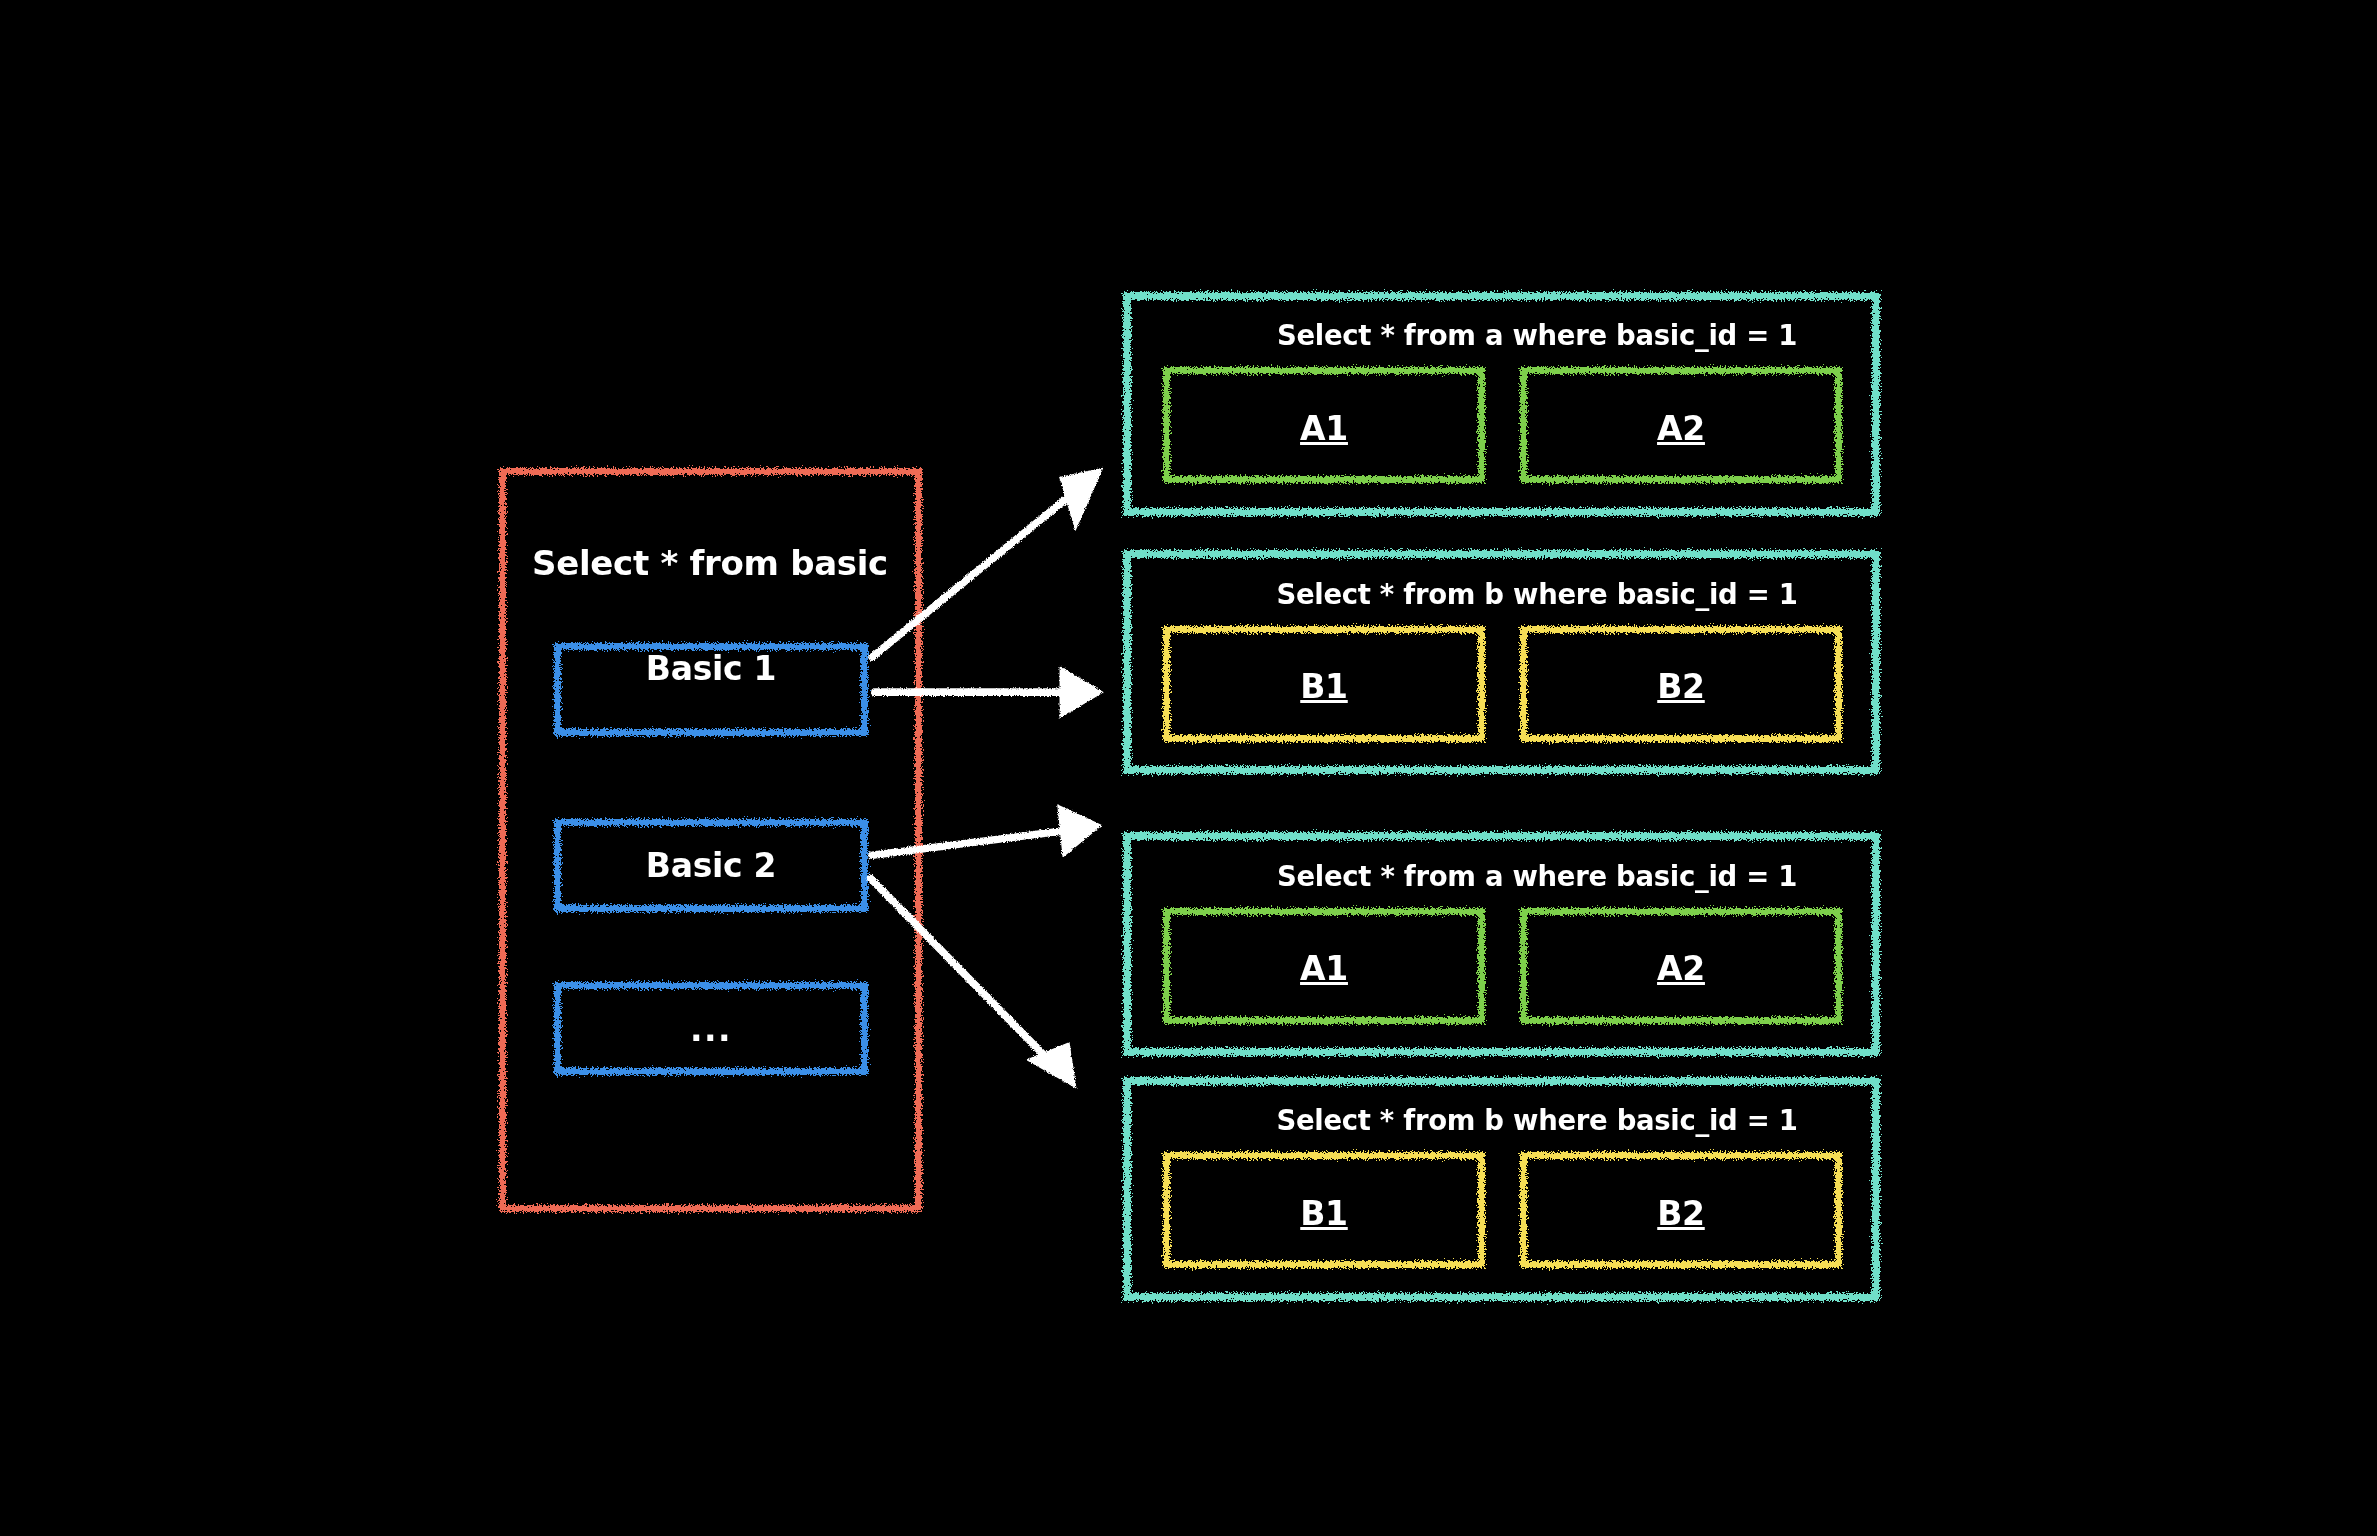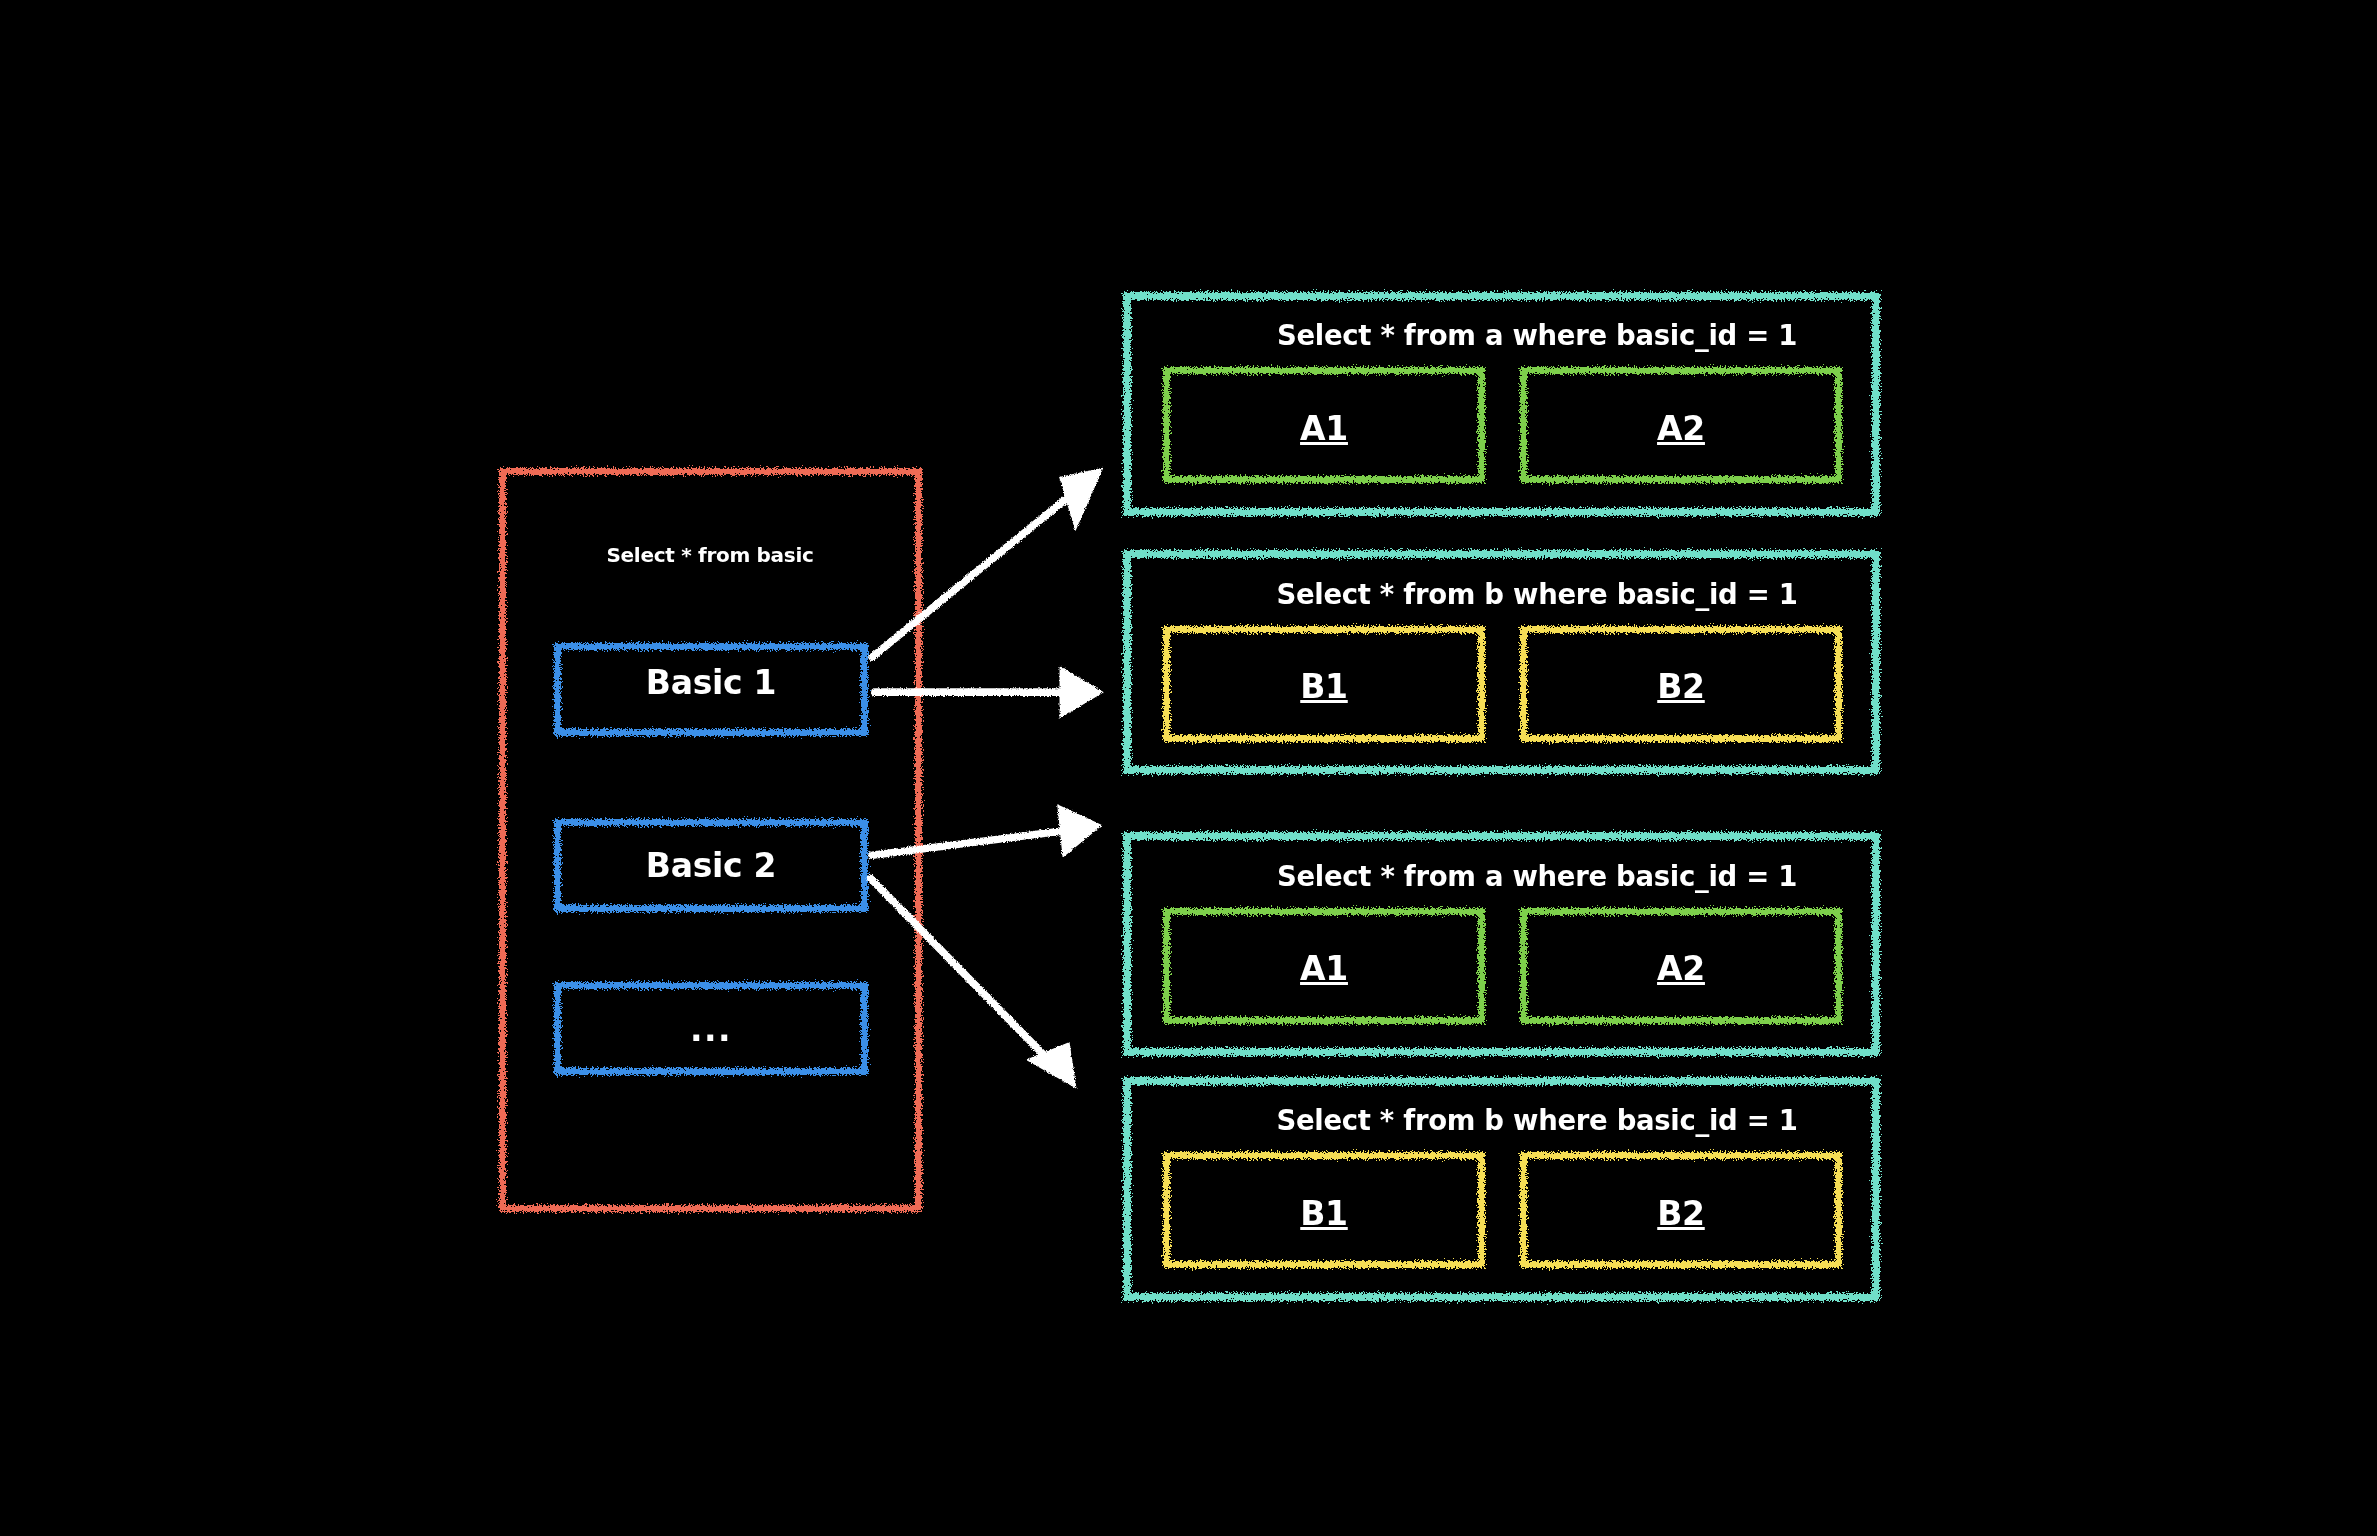--- a/index.html
+++ b/index.html
@@ -40,21 +40,21 @@
     position: absolute;
     color: #ffffff;
     font-family: "DejaVu Sans", sans-serif;
     font-weight: bold;
     letter-spacing: -0.3px;
     white-space: nowrap;
     text-align: center;
     transform: translateX(-50%);
     text-shadow: 0 1.4px 2.1px rgba(0,0,0,0.85);
   }
-  .label-title   { font-size: 20px; }
+  .label-title   { font-size: 34px; }
   .label-group   { font-size: 27.5px; margin-left: 36px; }
   .label-item    { font-size: 33px; text-decoration: underline; }
   .label-basic   { font-size: 33px; }
   .label-ellipsis{ font-size: 33px; letter-spacing: 1.4px; }
 
   
   #arrows {
     position: absolute;
     inset: 0;
     width: 2377px;
@@ -78,21 +78,21 @@
         <feDisplacementMap in="SourceGraphic" in2="na" scale="5" xChannelSelector="R" yChannelSelector="G"></feDisplacementMap>
       </filter>
     </defs>
   </svg>
 
   <div class="box box-red" style="left:499px; top:468px; width:423px; height:744px;"></div>
 
   <div class="label label-title" style="left:710px; top:543px;">Select * from basic</div>
 
   <div class="box box-blue" style="left:554px; top:643px; width:314px; height:93px;"></div>
-  <div class="label label-basic" style="left:711px; top:663px;">Basic 1</div>
+  <div class="label label-basic" style="left:711px; top:649px;">Basic 1</div>
 
   <div class="box box-blue" style="left:554px; top:819px; width:314px; height:93px;"></div>
   <div class="label label-basic" style="left:711px; top:846px;">Basic 2</div>
 
   <div class="box box-blue" style="left:554px; top:982px; width:314px; height:93px;"></div>
   <div class="label label-ellipsis" style="left:711px; top:1010px;">...</div>
 
   <div class="box box-teal" style="left:1123px; top:292px; width:757px; height:224px;"></div>
   <div class="label label-group" style="left:1501px; top:319px;">Select * from a where basic_id = 1</div>
 

